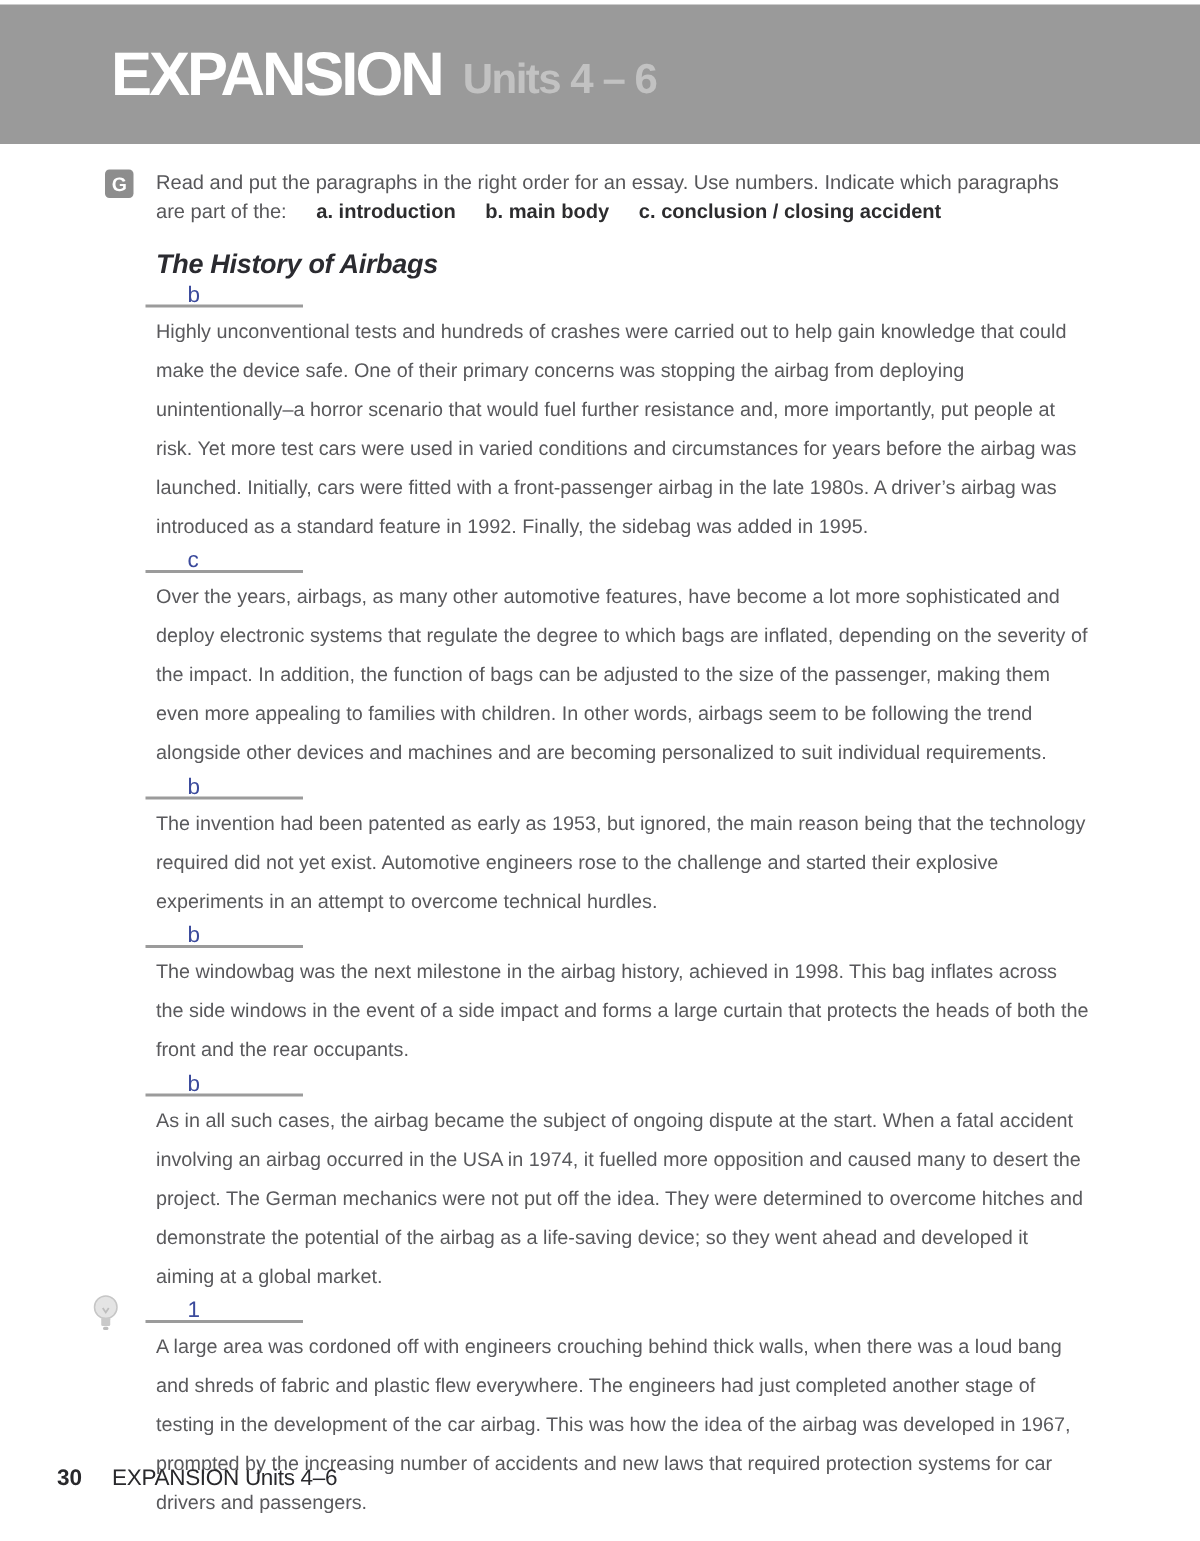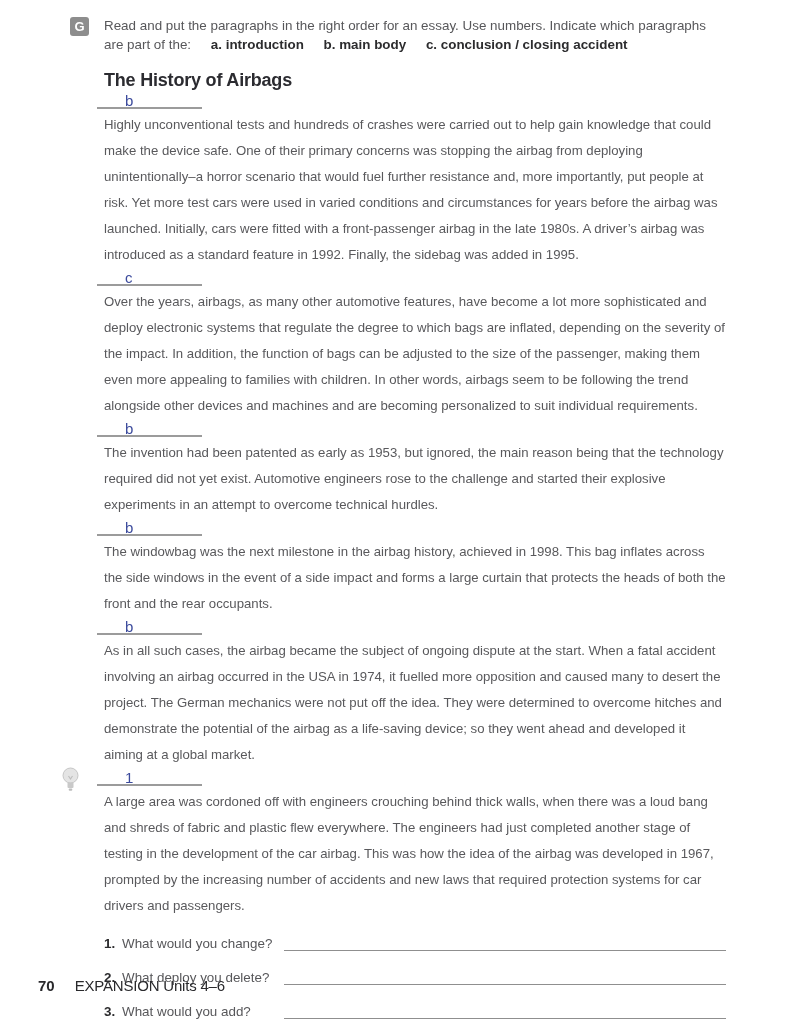--- a/index.html
+++ b/index.html
@@ -35,21 +35,21 @@
     margin-left:15px; width:622px; font-size:13.4px; line-height:19px;
     color:#57575a;
   }
   .instructions b { color:#2c2c2e; }
   .instructions b.opt-gap { margin-left:16px; }
   .instructions b.opt-first { margin-left:16px; }
   
   .content { margin-left:104px; width:622px; }
   .article-title {
     font-size:18px; font-weight:bold; color:#2b2b30; letter-spacing:-0.2px;
-    margin-top:15px; line-height:22px;
+    margin-top:15px; line-height:22px;font-style:italic;
   }
   .answer-blank {
     width:105px; margin:2px 0 3px -7px; padding-left:28px;
     border-bottom:2px solid #9b9b9b; height:16px; position:relative;
     font-size:15px; line-height:15px; color:#3b4a9c; cursor:text;
   }
   .para {
     font-size:13.2px; line-height:26px; color:#59595c; margin-bottom:2px;
   }
   .hint-row { position:relative; }
@@ -71,20 +71,24 @@
     position:absolute; left:38px; bottom:33px; display:flex; align-items:baseline;
   }
   .page-num { font-weight:bold; font-size:15px; color:#29292c; }
   .footer-label { font-weight:normal; font-size:15px; color:#29292c; margin-left:20px; letter-spacing:-0.2px; }
 </style>
 </head>
 <body>
 
 <div class="page">
 
+  <div class="banner">
+    <span class="banner-title">EXPANSION</span>
+    <span class="banner-subtitle">Units 4 – 6</span>
+  </div>
 
   <div class="exercise-head">
     <div class="letter-badge">G</div>
     <p class="instructions">
       <span>Read and put the paragraphs in the right order for an essay. Use numbers. Indicate which paragraphs are part of the:</span>
       <b class="opt-first">a. introduction</b>
       <b class="opt-gap">b. main body</b>
       <b class="opt-gap">c. conclusion / closing accident</b>
     </p>
   </div>
@@ -135,17 +139,17 @@
         <span class="q-num">3.</span>
         <span class="q-label">What would you add?</span>
         <span class="q-line"></span>
       </div>
     </div>
 
     <span class="student-answer">student's answer</span>
   </div>
 
   <div class="footer">
-    <span class="page-num">70</span>
+    <span class="page-num">30</span>
     <span class="footer-label">EXPANSION Units 4–6</span>
   </div>
 
 </div>
 
 </body></html>

